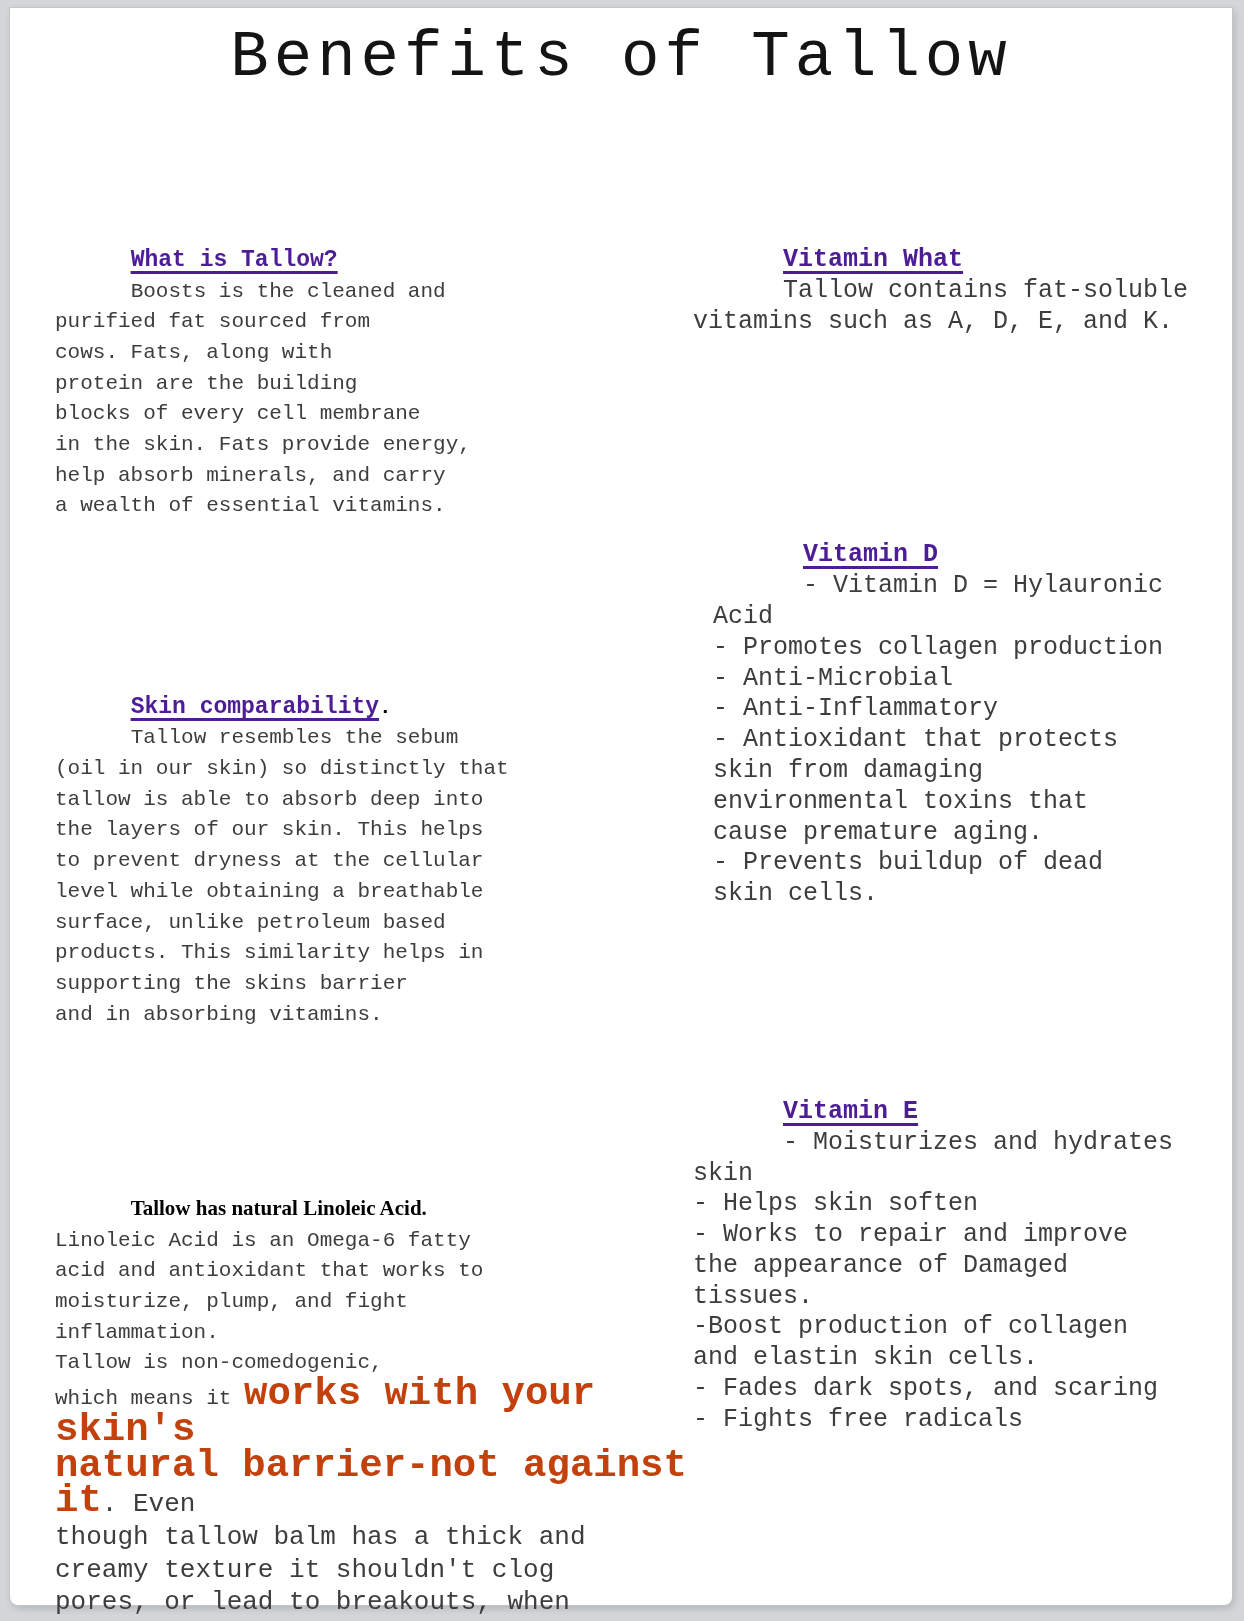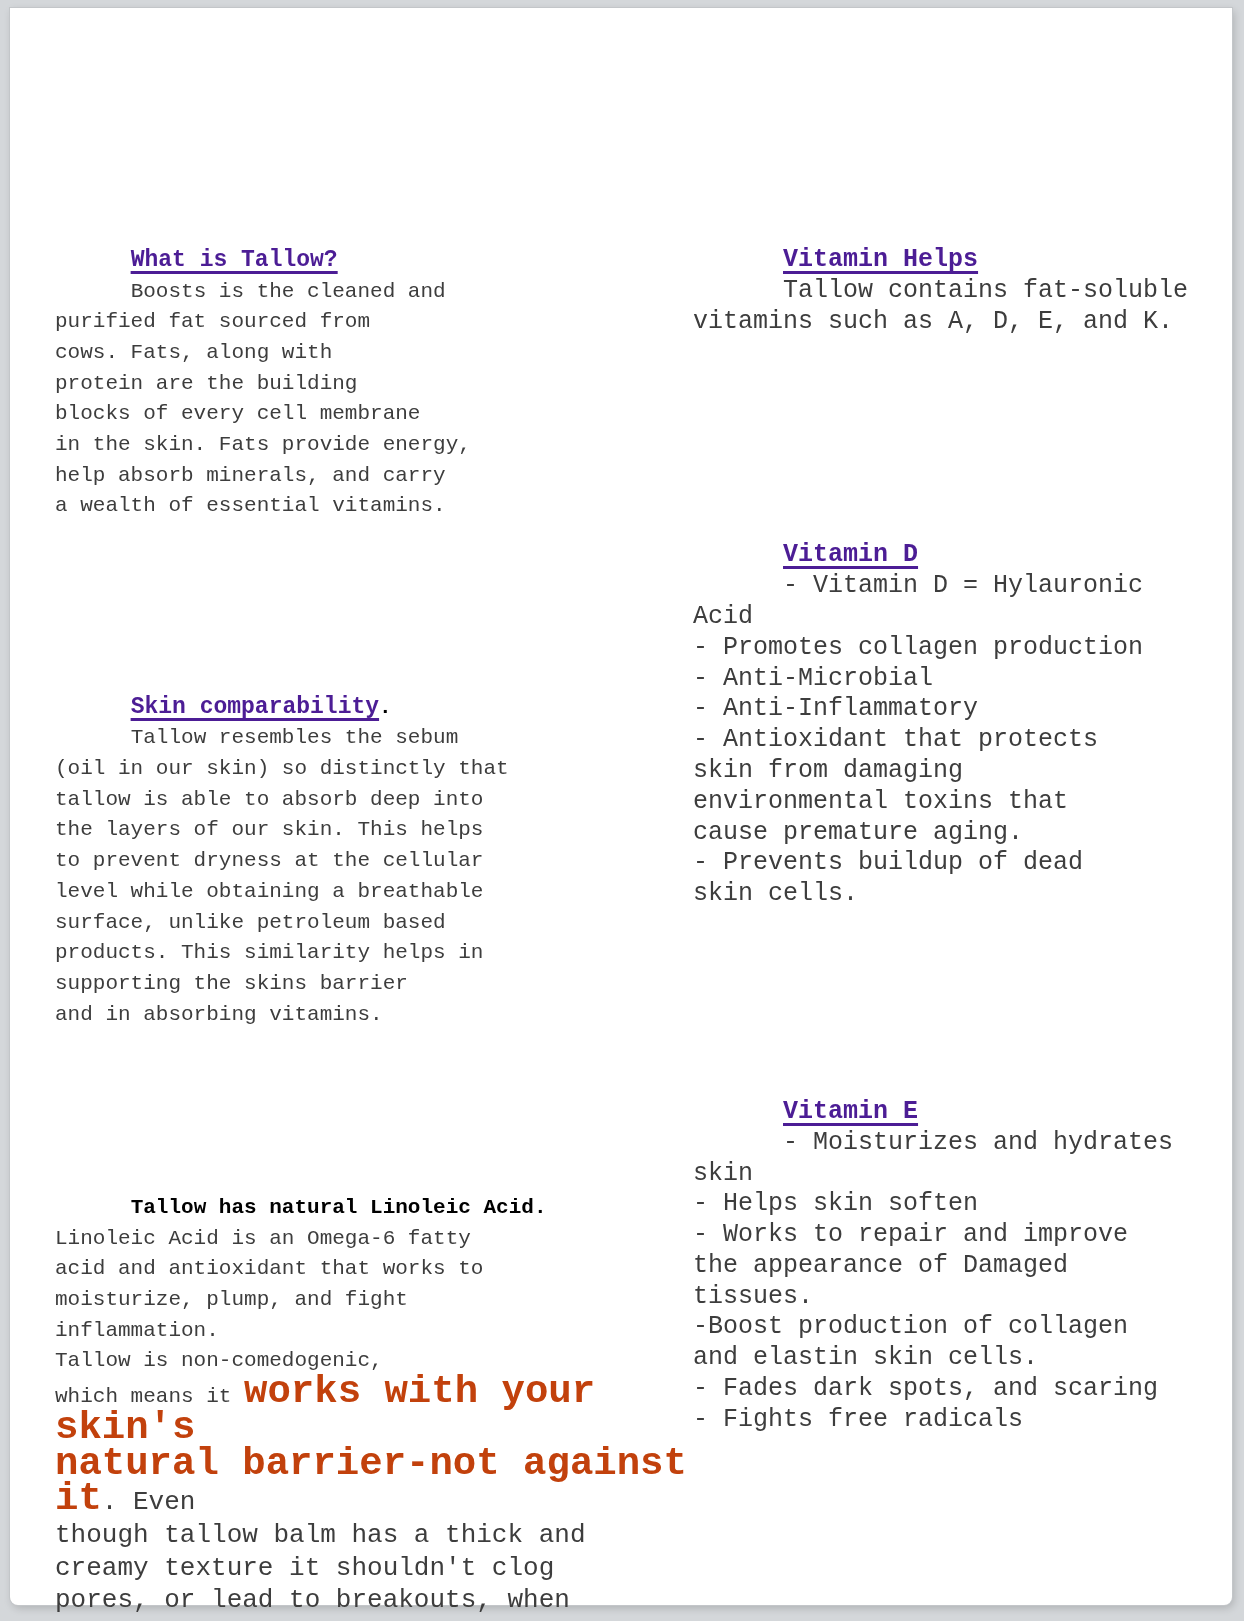--- a/index.html
+++ b/index.html
@@ -33,33 +33,34 @@
   .hd{
     font-size:23px;font-weight:bold;color:#4c1d95;
     text-decoration:underline;
     text-decoration-thickness:3px;
     text-underline-offset:5px;
   }
   .col-right .hd{font-size:inherit;}
   .hd-suffix{font-weight:bold;color:#000;text-decoration:none;}
   .sec2{margin-top:16px;}
   .sec3{margin-top:9px;}
-  .b{font-weight:bold;color:#000;}
+  .b{font-weight:bold;color:#000;font-family:Liberation Serif, serif;}
   .lg{font-size:26px;}
   .xl{font-size:39px;font-weight:bold;color:#c2410c;margin-top:32px;}
   .vsec1{margin-top:0;}
   .vsec2{margin-top:24px;}
-  .vsec3{margin-top:18px;}
+  .vsec3{margin-top:18px;margin-left:20px;}
   .vsec4{margin-top:33px;}
 </style>
 </head>
 <body>
 
 <div id="page">
 
+  <div class="title">Benefits of Tallow</div>
 
   <div class="col col-left">
 
     <div class="sec1">
       <span class="hd">What is Tallow?</span>
       <span>Boosts is the cleaned and
 purified fat sourced from
 cows. Fats, along with
 protein are the building
 blocks of every cell membrane
@@ -99,21 +100,21 @@
 helps moisturize and condition the
 hair.The vitamins in tallow help to
 </span>
     </div>
 
   </div>
 
   <div class="col col-right">
 
     <div class="vsec1">
-      <span class="hd">Vitamin Helps</span>
+      <span class="hd">Vitamin What</span>
       <span>Tallow contains fat-soluble
 vitamins such as A, D, E, and K.</span>
     </div>
 
 
     <div class="vsec3">
       <span class="hd">Vitamin D</span>
       <span>- Vitamin D = Hylauronic Acid
 - Promotes collagen production
 - Anti-Microbial

